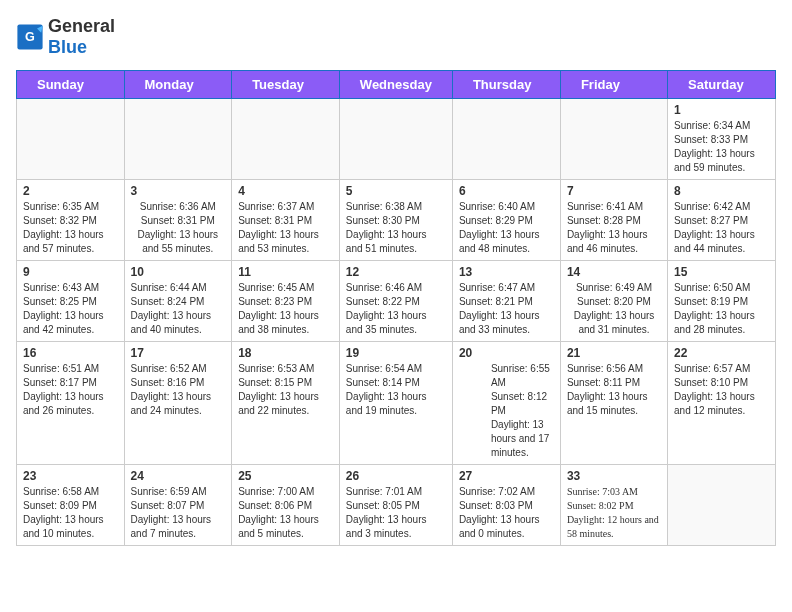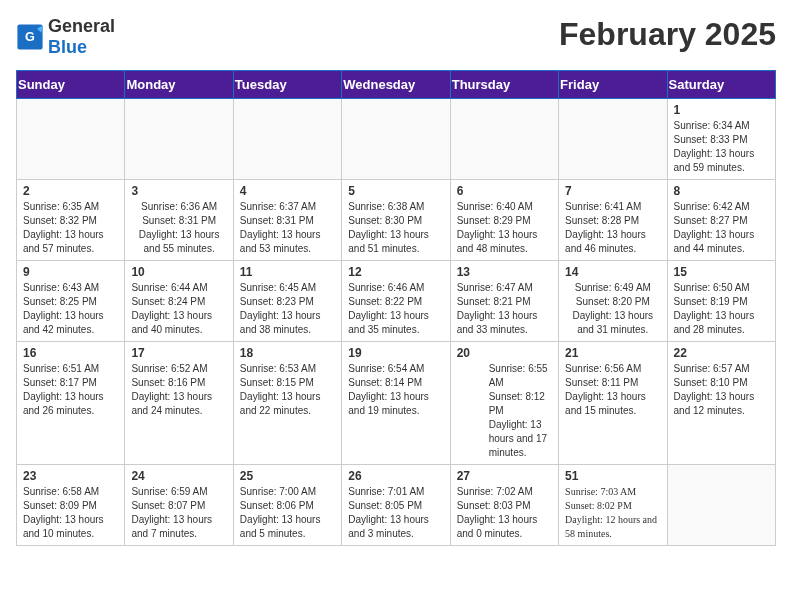--- a/index.html
+++ b/index.html
@@ -46,25 +46,25 @@
     .location-title {
       font-size: 14px;
       color: #555;
     }
     .calendar {
       width: 100%;
       border-collapse: collapse;
       border: 1px solid #ccc;
     }
     .calendar th {
-      background-color: #4c1d95;
+      background-color: #8b5cf6;
       color: #fff;
       font-size: 13px;
       font-weight: bold;
-      padding: 6px 1px;
+      padding: 6px 20px;
       text-align: left;
       border: 1px solid #1a6fc4;
     }
     .calendar td {
       border: 1px solid #ccc;
       vertical-align: top;
       padding: 4px 6px;
       width: calc(100% / 7);
       min-height: 80px;
       font-size: 10.5px;
@@ -98,21 +98,20 @@
     <div>
       <div>
         <span class="logo-text-general">General</span>
       </div>
       <div>
         <span class="logo-text-blue">Blue</span>
       </div>
     </div>
   </div>
   <div class="title-area">
-    <div class="month-title">February 2025</div>
   </div>
 </div>
 
 <table class="calendar">
   <thead>
     <tr>
     <th>Sunday</th>
         <th>Monday</th>
         <th>Tuesday</th>
         <th>Wednesday</th>
@@ -293,21 +292,21 @@
 Sunset: 8:05 PM
 Daylight: 13 hours and 3 minutes.</div>
         </td>
         <td>
           <span class="day-number">27</span>
           <div class="day-info" style="white-space: pre-line;">Sunrise: 7:02 AM
 Sunset: 8:03 PM
 Daylight: 13 hours and 0 minutes.</div>
         </td>
         <td>
-          <span class="day-number">51</span>
+          <span class="day-number">33</span>
           <div class="day-info" style="white-space: pre-line; font-family: Liberation Serif, serif;">Sunrise: 7:03 AM
 Sunset: 8:02 PM
 Daylight: 12 hours and 58 minutes.</div>
         </td>
         <td class="empty-cell"></td>
       </tr>
     </tbody>
 </table>
 
 </body></html>

